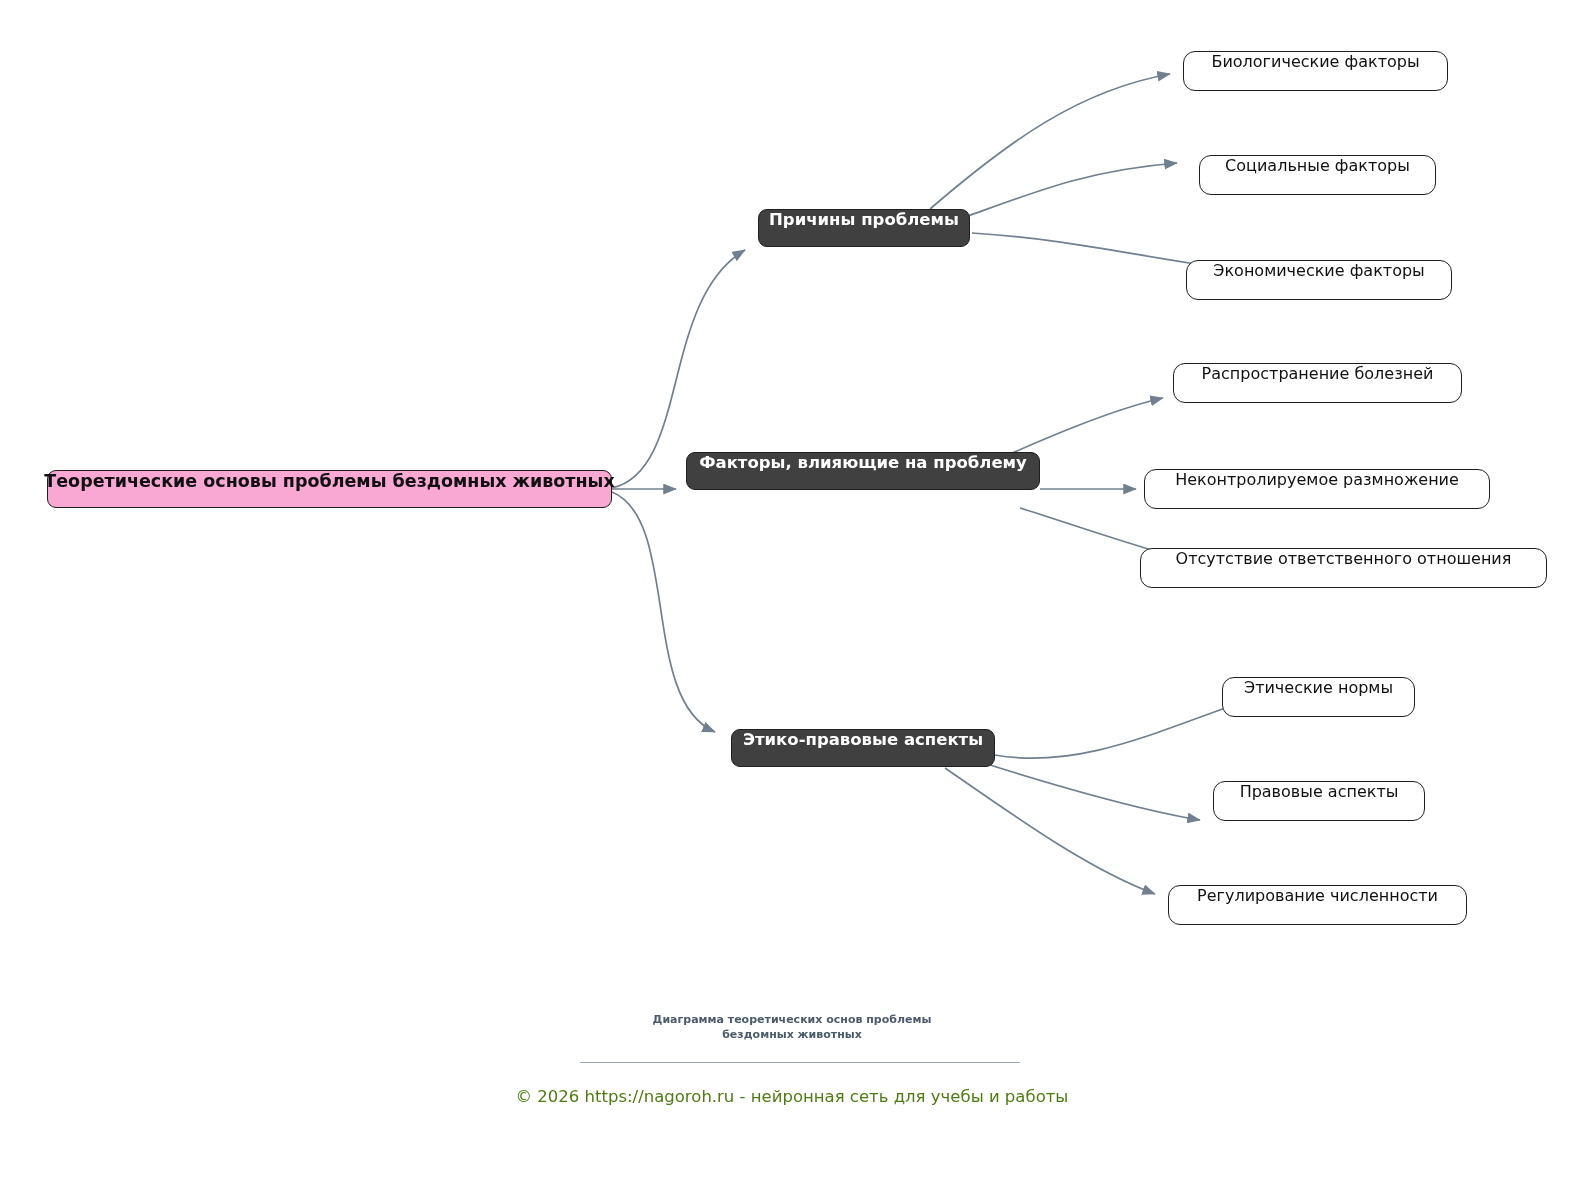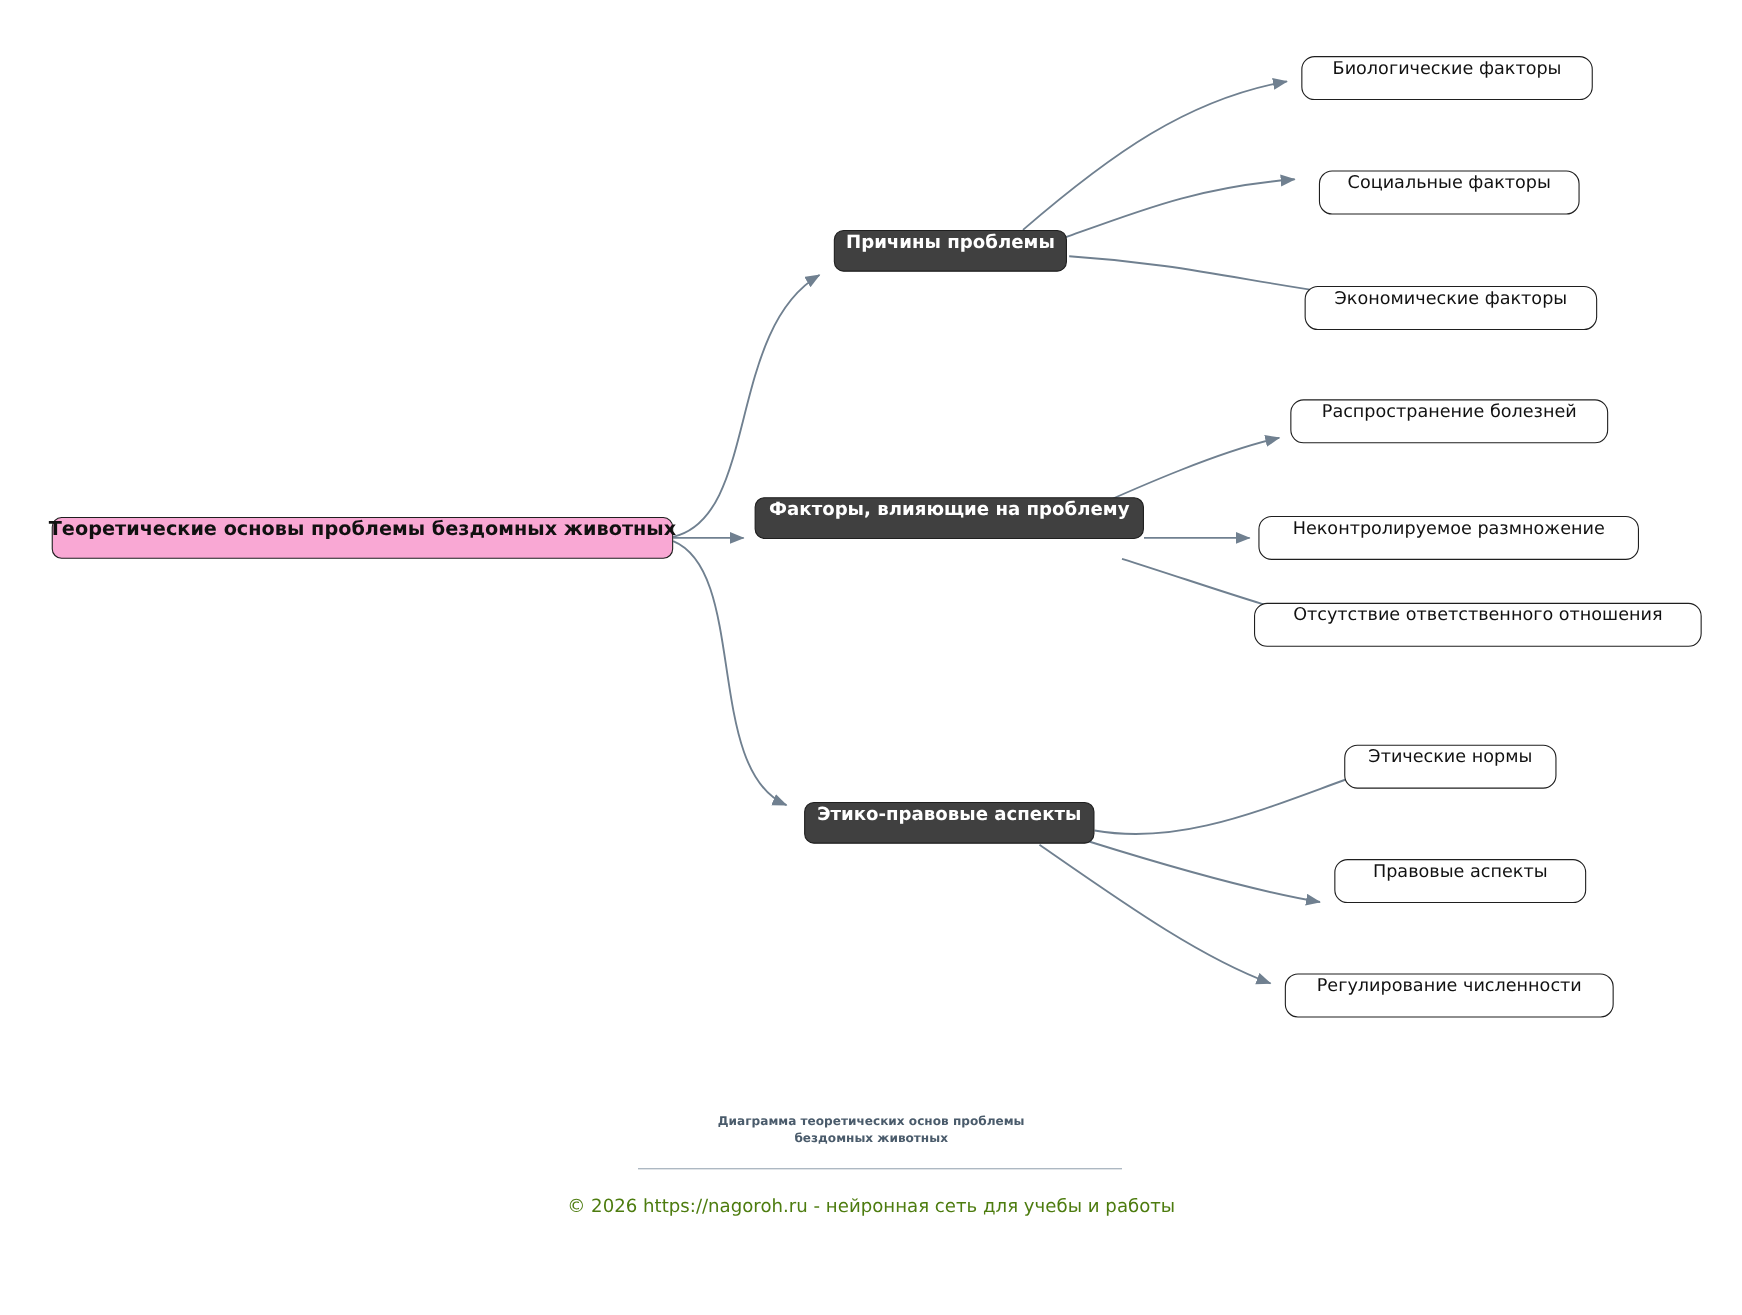--- a/index.html
+++ b/index.html
@@ -147,21 +147,21 @@
     <span>Отсутствие ответственного отношения</span>
   </div>
 
   <div class="node node-leaf" style="left:1222px; top:677px; width:193px;">
     <span>Этические нормы</span>
   </div>
 
   <div class="node node-branch" style="left:731px; top:729px; width:264px;">
     <span>Этико-правовые аспекты</span>
   </div>
-  <div class="node node-leaf" style="left:1213px; top:781px; width:229px;">
+  <div class="node node-leaf" style="left:1213px; top:781px; width:212px;">
     <span>Правовые аспекты</span>
   </div>
   <div class="node node-leaf" style="left:1168px; top:885px; width:299px;">
     <span>Регулирование численности</span>
   </div>
 
   <div class="caption" style="top:1013px;">
     <div>Диаграмма теоретических основ проблемы</div>
     <div>бездомных животных</div>
   </div>

